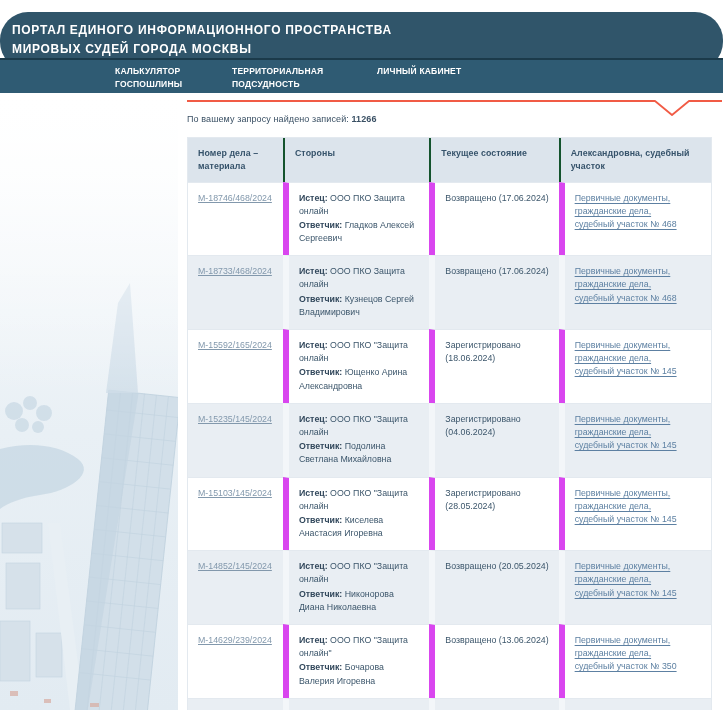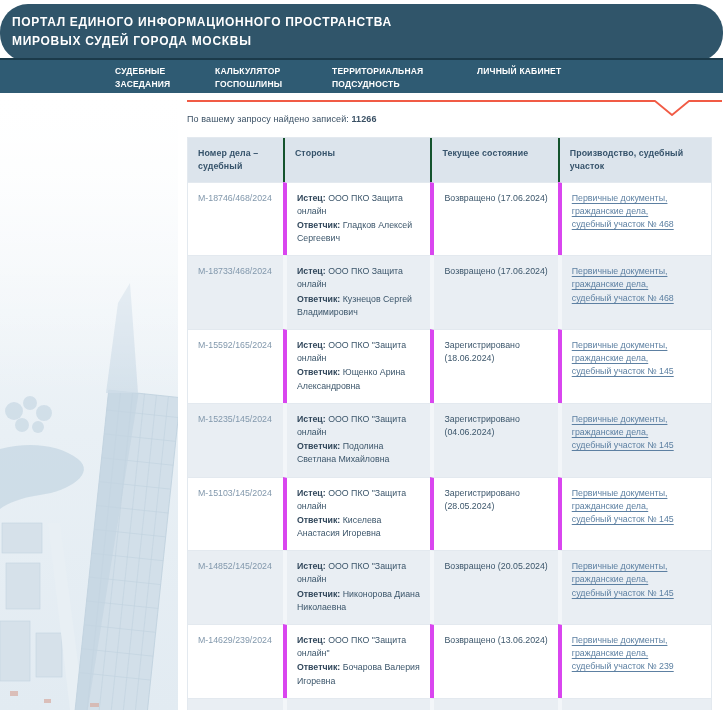--- a/index.html
+++ b/index.html
@@ -2,21 +2,21 @@
 <html lang="ru"><head>
 <meta charset="utf-8">
 <style>
   * { margin:0; padding:0; box-sizing:border-box; }
   html,body { width:723px; height:710px; overflow:hidden; background:#fff;
               font-family:"Liberation Sans", sans-serif; }
 
   .stage { position:relative; width:723px; height:710px; overflow:hidden; }
 
   
-  .title-band { position:absolute; left:0; top:4px; width:723px; height:58px;
+  .title-band { position:absolute; left:0; top:12px; width:723px; height:58px;
                 background:#30556a; padding:9px 12px;border-radius:28px; }
   .title-band .line { color:#ffffff; font-weight:bold; font-size:12px;
                       letter-spacing:.7px; line-height:1.55; }
 
   .band-divider { position:absolute; left:0; top:58px; width:723px; height:2px;
                   background:#1b3a4a; }
 
   
   .nav-band { position:absolute; left:0; top:60px; width:723px; height:33px;
               background:#2f5b73; display:flex; }
@@ -48,29 +48,29 @@
   
   table.results { position:absolute; left:9px; top:44px; width:525px;
                   border-collapse:separate; border-spacing:0;
                   border:1px solid #e3e9ef; }
   th { background:#dce4ec; color:#36536b; font-weight:bold; font-size:8.8px;
        text-align:left; vertical-align:top; padding:9px 10px; line-height:1.45;
        letter-spacing:.1px; }
   th + th { border-left:2px solid #14532d; }
   td { font-size:8.8px; color:#3c566b; vertical-align:top; padding:9px 10px;
        line-height:1.5; background:#fff; }
-  td + td { border-left:4px solid #d946ef; }
+  td + td { border-left:6px solid #d946ef; }
   tr.body-row td { border-top:1px solid #e3e9ef; }
   tr.alt td { background:#e9eef3; }
   tr.alt td + td { border-left-color:#f3f6f9; }
 
   col.c1 { width:95px; } col.c2 { width:152px; } col.c3 { width:120px; }
   col.c4 { width:158px; }
 
-  a.case-link { color:#8298ac; cursor:pointer; }
+  a.case-link { color:#8298ac; text-decoration:underline; cursor:pointer; }
   td .party-line { margin-bottom:1px; }
   td .party-line b { color:#32485c; }
   .status-line { white-space:nowrap; }
   a.prod-link { color:#5d80a2; cursor:pointer; text-decoration:none; }
   a.prod-link span { display:block; text-decoration:underline;
                      text-decoration-thickness:1px; text-underline-offset:2px; }
 </style>
 </head>
 <body>
 
@@ -78,21 +78,20 @@
 
   <div class="title-band">
     <div class="line">ПОРТАЛ ЕДИНОГО ИНФОРМАЦИОННОГО ПРОСТРАНСТВА</div>
     <div class="line">МИРОВЫХ СУДЕЙ ГОРОДА МОСКВЫ</div>
   </div>
   <div class="band-divider"></div>
 
   <div class="nav-band">
     <div class="nav-rest">
       <div class="nav-item nav-i2">ПОИСК ПО СУДЕБНЫМ ДЕЛАМ</div>
-      <div class="nav-item nav-i3">СУДЕБНЫЕ ЗАСЕДАНИЯ</div>
       <div class="nav-item nav-i5">КАЛЬКУЛЯТОР ГОСПОШЛИНЫ</div>
       <div class="nav-item nav-i4">ТЕРРИТОРИАЛЬНАЯ ПОДСУДНОСТЬ</div>
       <div class="nav-item nav-i6">ЛИЧНЫЙ КАБИНЕТ</div>
     </div>
   </div>
 
   <div class="sidebar">
     <svg width="178" height="617" viewBox="0 0 178 617">
       <defs>
         <linearGradient id="fadeTop" x1="0" y1="0" x2="0" y2="1">
@@ -169,24 +168,24 @@
 
     <table class="results">
       <colgroup>
           <col class="c1">
           <col class="c2">
           <col class="c3">
           <col class="c4">
         </colgroup>
       <thead>
         <tr>
-          <th>Номер дела – судебный</th>
+          <th>Номер дела – материала</th>
           <th>Стороны</th>
           <th>Текущее состояние</th>
-          <th>Производство, судебный участок</th>
+          <th>Александровна, судебный участок</th>
         </tr>
       </thead>
       <tbody id="rows-body">
           <tr class="body-row">
             <td><a class="case-link">М-18746/468/2024</a></td>
             <td>
               <div class="party-line"><b>Истец: </b>ООО ПКО Защита онлайн</div>
               <div class="party-line"><b>Ответчик: </b>Гладков Алексей Сергеевич</div>
             </td>
             <td>
@@ -254,21 +253,21 @@
           </tr>
           <tr class="body-row">
             <td><a class="case-link">М-14629/239/2024</a></td>
             <td>
               <div class="party-line"><b>Истец: </b>ООО ПКО "Защита онлайн"</div>
               <div class="party-line"><b>Ответчик: </b>Бочарова Валерия Игоревна</div>
             </td>
             <td>
               <div class="status-line">Возвращено (13.06.2024)</div>
             </td>
-            <td><a class="prod-link"><span>Первичные документы,</span><span>гражданские дела,</span><span>судебный участок № 239</span></a></td>
+            <td><a class="prod-link"><span>Первичные документы,</span><span>гражданские дела,</span><span>судебный участок № 350</span></a></td>
           </tr>
           <tr class="body-row alt">
             <td><a class="case-link">М-14588/145/2024</a></td>
             <td>
               <div class="party-line"><b>Истец: </b>ООО ПКО "Защита онлайн</div>
             </td>
             <td>
               <div class="status-line">Возвращено (24.04.2024)</div>
             </td>
             <td><a class="prod-link"><span>Первичные документы,</span></a></td>

